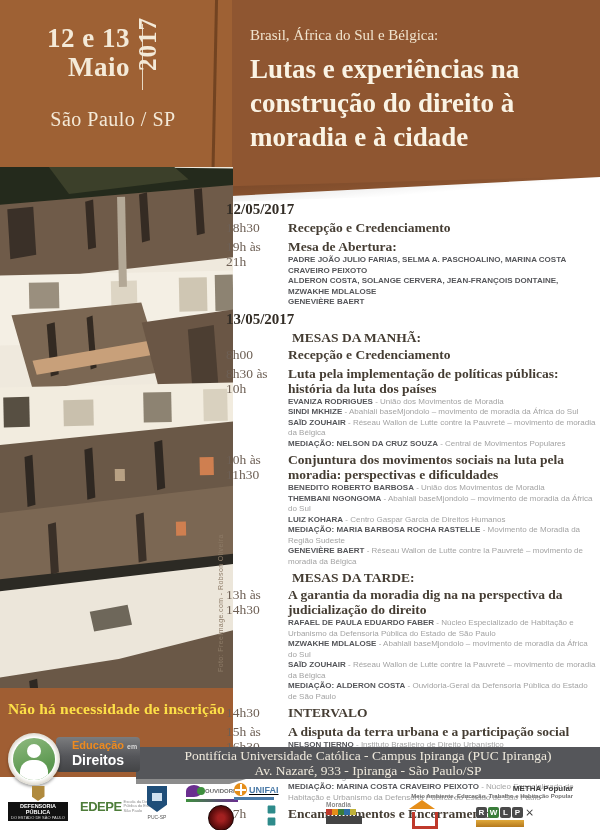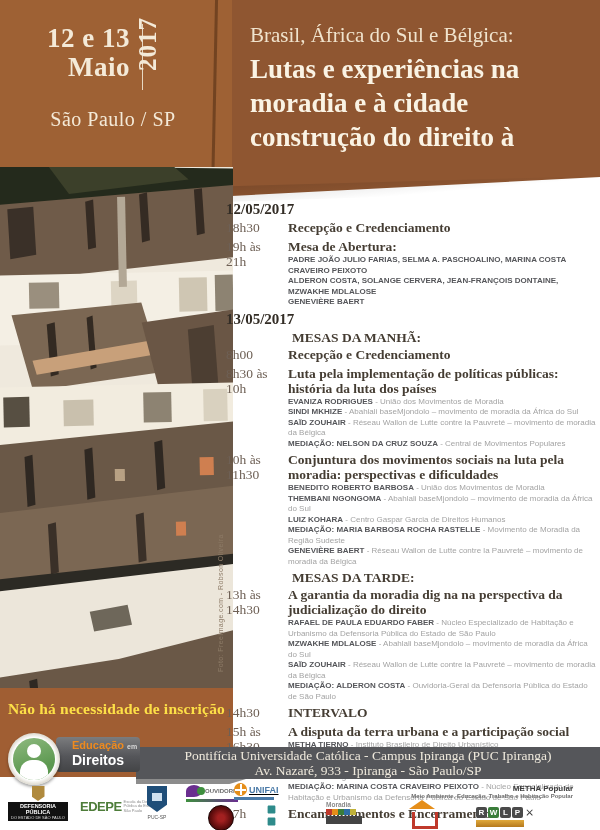--- a/index.html
+++ b/index.html
@@ -16,21 +16,21 @@
   .hdr-shadow{position:absolute;left:220px;top:176px;width:380px;height:26px;
               background:linear-gradient(175deg,rgba(0,0,0,.18),rgba(0,0,0,0) 60%);
               clip-path:polygon(0 40%,100% 0,100% 55%,0 100%);}
   .dates-wrap{position:absolute;left:28px;top:24px;width:180px;color:#f4ead8;}
   .dates-row{display:flex;}
   .dates-big{font-weight:bold;font-size:27px;line-height:29px;text-align:right;width:102px;letter-spacing:.5px;}
   .dates-div{width:1px;height:66px;background:#e8d9c2;margin:0 10px 0 12px;}
   .dates-year{font-size:25px;font-weight:bold;transform:rotate(-90deg);letter-spacing:1px;width:28px;}
   .dates-city{font-size:20px;margin-top:18px;text-align:center;width:170px;letter-spacing:.5px;}
   .title-wrap{position:absolute;left:250px;top:22px;width:330px;color:#f6eedd;}
-  .title-intro{font-size:21px;line-height:26px;color:#f0e3cd;margin-bottom:4px;}
+  .title-intro{font-size:15px;line-height:26px;color:#f0e3cd;margin-bottom:4px;}
   .title-bold{font-size:27px;line-height:34px;font-weight:bold;color:#faf3e4;}
 
   
   .art{position:absolute;left:0;top:167px;width:233px;height:524px;overflow:hidden;background:#efe9dd;}
   .art svg{position:absolute;left:-6px;top:-4px;transform:rotate(-1.2deg);}
   .photo-credit{position:absolute;left:217px;top:512px;height:160px;
                 writing-mode:vertical-rl;transform:rotate(180deg);
                 font-family:"Liberation Sans", sans-serif;font-size:7px;color:#8d7b67;letter-spacing:.4px;}
 
   
@@ -132,22 +132,22 @@
       </div>
       <div class="dates-div"></div>
       <div class="dates-year">2017</div>
     </div>
     <div class="dates-city">São Paulo / SP</div>
   </div>
 
   <div class="title-wrap">
     <div class="title-intro">Brasil, África do Sul e Bélgica:</div>
     <div class="title-bold">Lutas e experiências na</div>
+    <div class="title-bold">construção do direito à</div>
     <div class="title-bold">moradia e à cidade</div>
-    <div class="title-bold">construção do direito à</div>
   </div>
 
   <div class="art">
     <svg width="250" height="540" viewBox="0 0 250 540">
       <rect x="0" y="0" width="250" height="540" fill="#efe9dd"></rect>
       <polygon points="0,0 250,8 250,36 0,52" fill="#242a1c"></polygon>
       <polygon points="60,2 180,0 200,18 80,30" fill="#3c402a"></polygon>
       <polygon points="0,40 250,24 250,96 0,118" fill="#6f5b49"></polygon>
       <polygon points="18,44 44,42 46,90 20,94" fill="#3a3028"></polygon>
       <polygon points="96,38 104,36 106,84 98,86" fill="#352b23"></polygon>
@@ -259,21 +259,21 @@
         <div class="sched-time" style="white-space: pre-line;">14h30</div>
         <div class="sched-content">
           <div class="sched-title">INTERVALO</div>
         </div>
       </div>
       <div class="sched-row">
         <div class="sched-time" style="white-space: pre-line;">15h às
 16h30</div>
         <div class="sched-content">
           <div class="sched-title">A disputa da terra urbana e a participação social</div>
-          <div class="spk"><b>METHA TIERNO</b> - Instituto Brasileiro de Direito Urbanístico</div>
+          <div class="spk"><b>NELSON TIERNO</b> - Instituto Brasileiro de Direito Urbanístico</div>
           <div class="spk"><b>SINDI MKHIZE</b> - Abahlali baseMjondolo – movimento de moradia da África do Sul</div>
           <div class="spk"><b>GENEVIÈRE BAERT</b> - Réseau Wallon de Lutte contre la Pauvreté – movimento de moradia da Bélgica</div>
           <div class="spk"><b>MEDIAÇÃO: MARINA COSTA CRAVEIRO PEIXOTO</b> - Núcleo Especializado de Habitação e Urbanismo da Defensoria Pública do Estado de São Paulo</div>
         </div>
       </div>
       <div class="sched-row">
         <div class="sched-time" style="white-space: pre-line;">17h</div>
         <div class="sched-content">
           <div class="sched-title">Encaminhamentos e Encerramento</div>
         </div>

